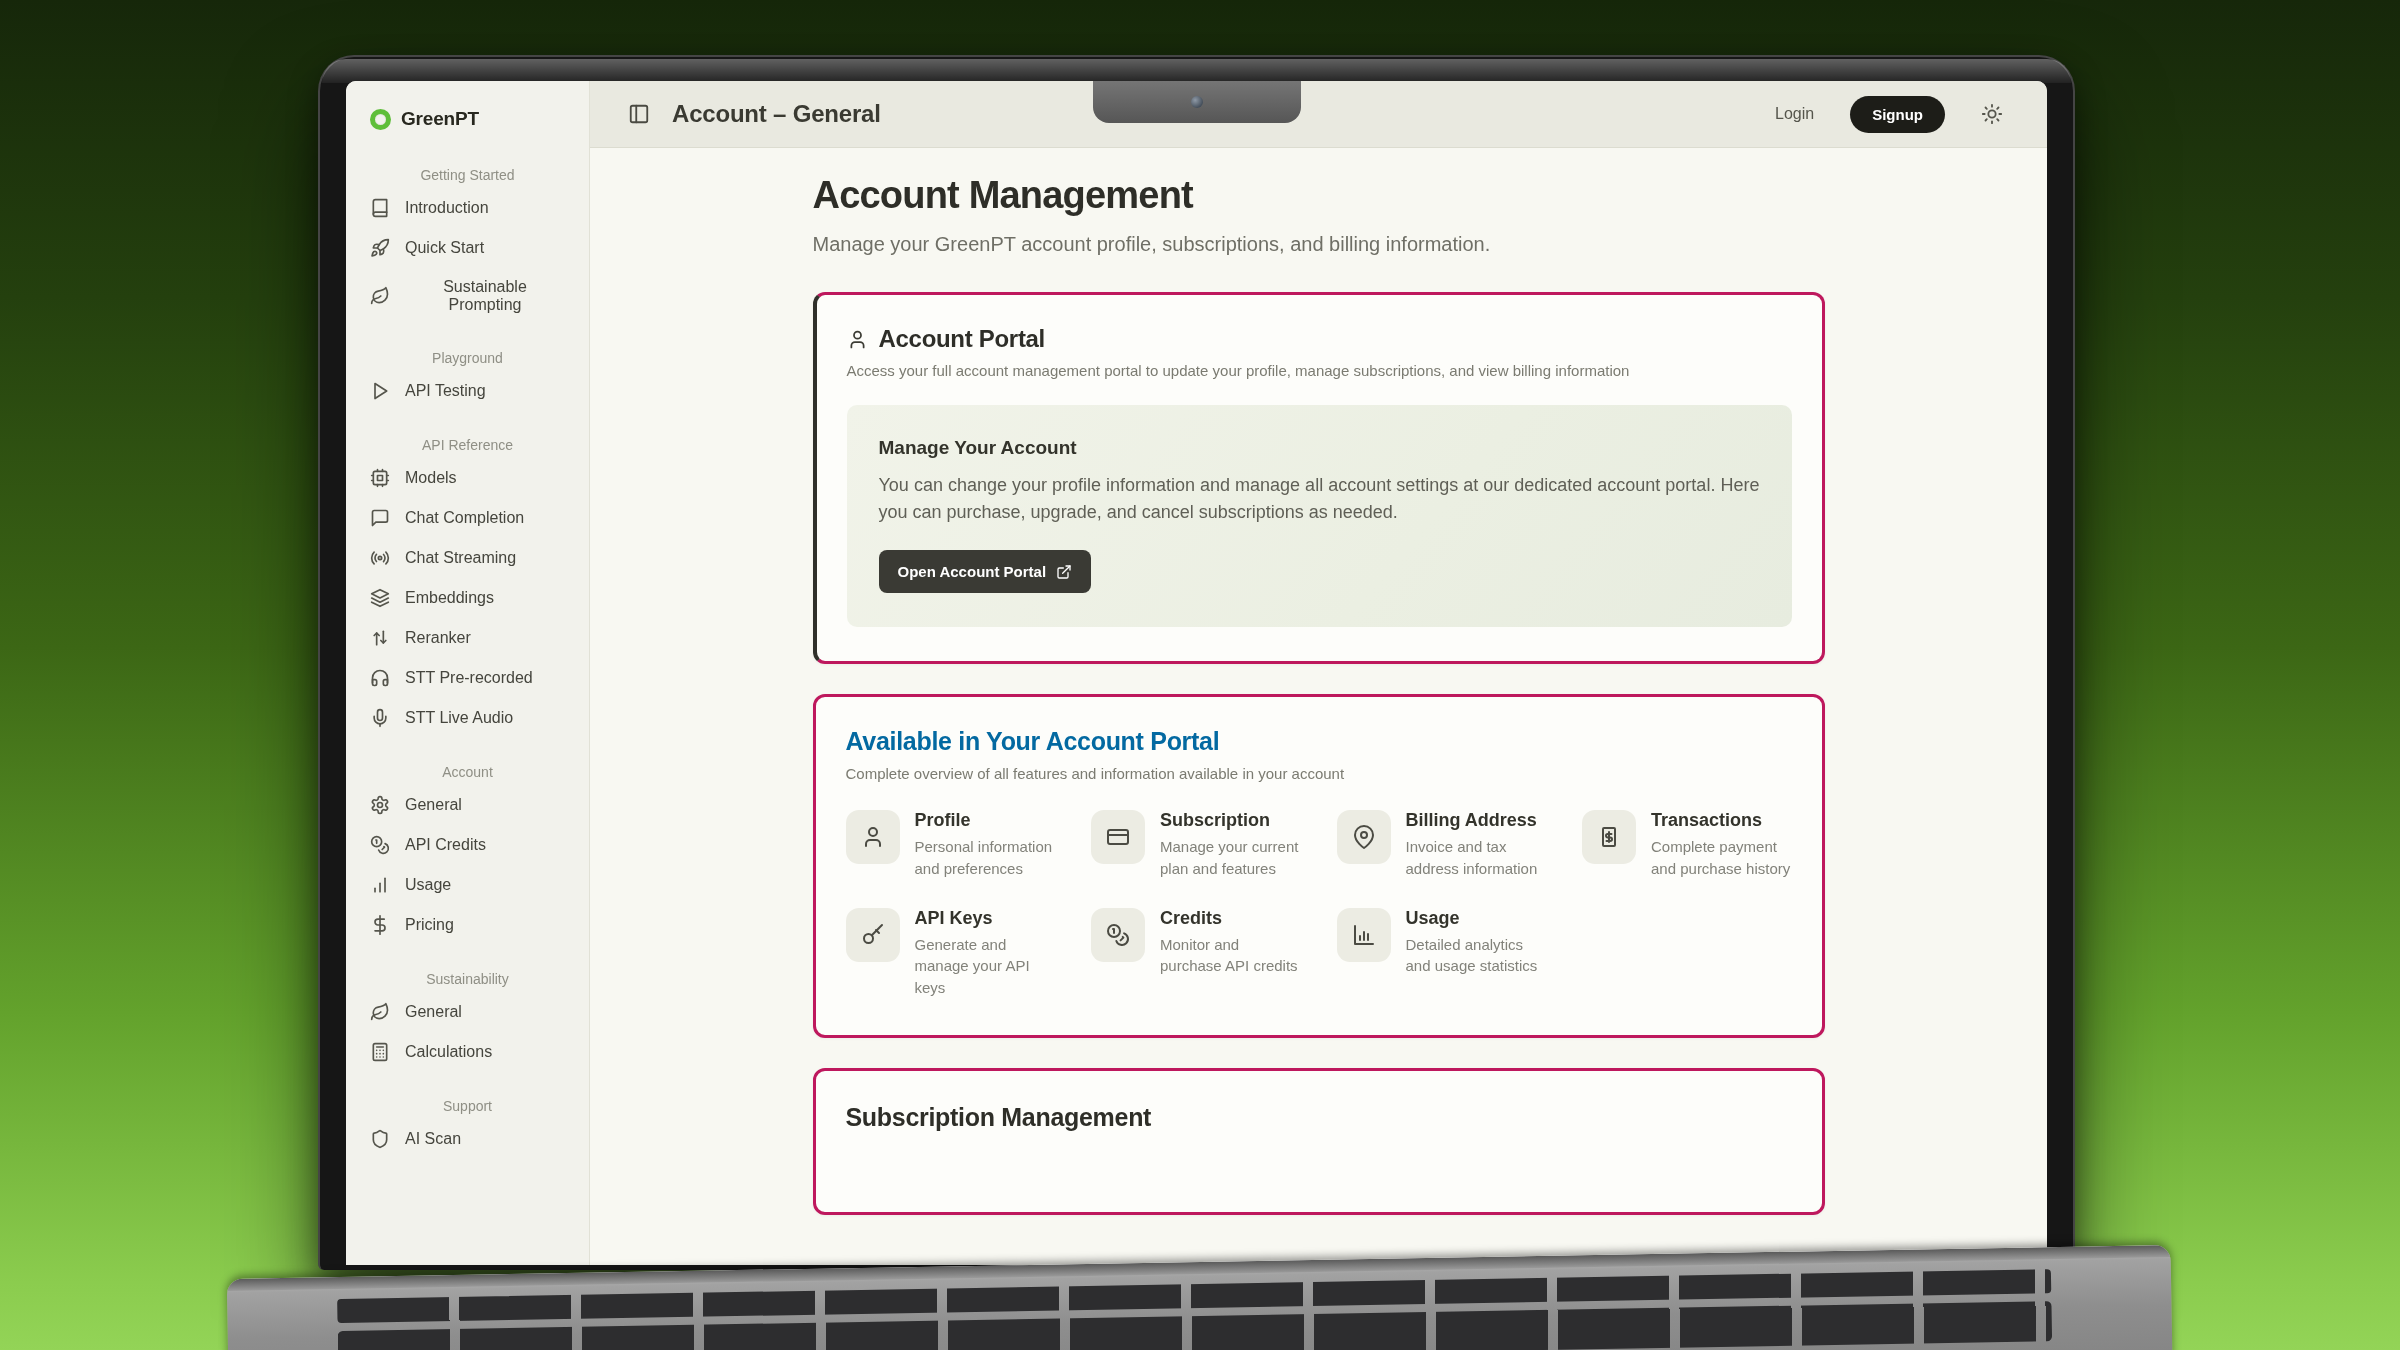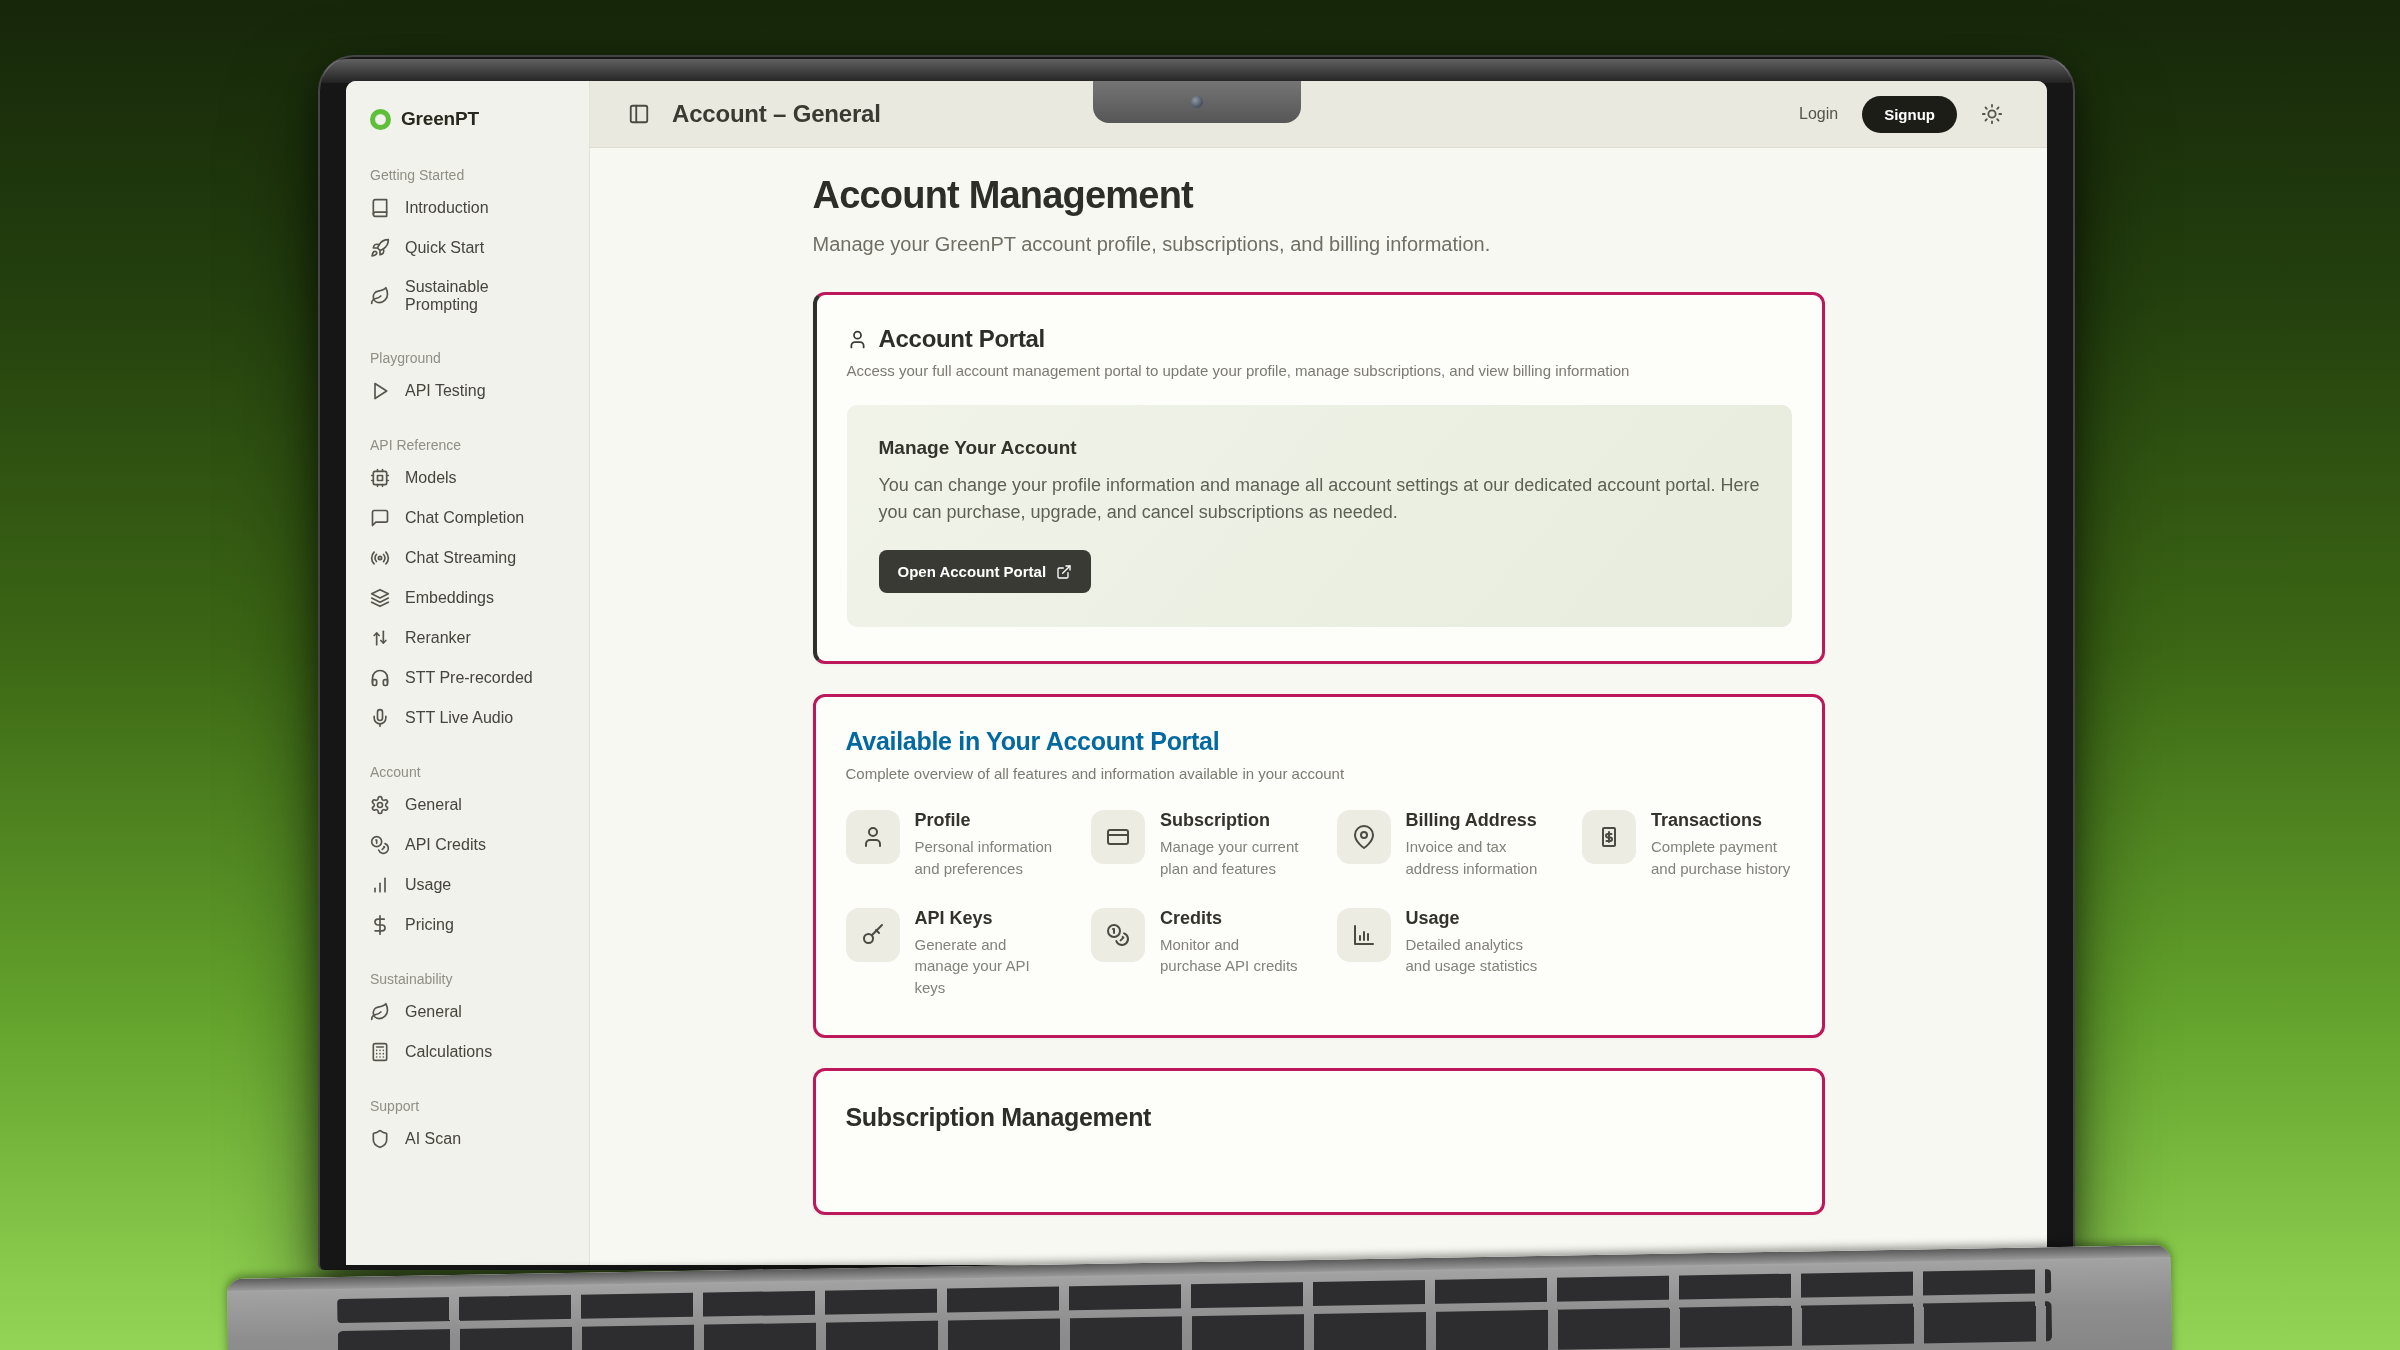--- a/index.html
+++ b/index.html
@@ -63,41 +63,42 @@
     position:relative;
   }
 
   
   .sidebar {
     width:244px; min-width:244px; height:100%;
     background:#f2f2ec;
     border-right:1px solid #e1e1d6;
     padding-top:16px;
     overflow:hidden;
+    text-align:center;
   }
   .logo-row { display:flex; align-items:center; gap:10px; padding:0 24px; height:44px; cursor:pointer; }
   .logo-ring { width:21px; height:21px; border-radius:50%; border:5px solid #5fbe3a;
     background:transparent; box-shadow:inset 0 0 0 1px rgba(0,0,0,.05); }
   .logo-text { font-size:19px; font-weight:bold; color:#28281f; letter-spacing:-.2px; }
   .side-section { margin-top:26px; }
   .side-label { font-size:14px; color:#8f8f85; padding:0 24px; margin-bottom:5px; }
   .side-item { display:flex; align-items:center; gap:15px; padding:10px 24px;
     font-size:16px; color:#45453d; cursor:pointer; }
   .side-item .ic { width:20px; height:20px; color:#55554c; flex:0 0 20px; }
   .ic svg { width:100%; height:100%; display:block; }
 
   
   .content-col { flex:1; display:flex; flex-direction:column; min-width:0; }
   .topbar {
     height:67px; background:#e9e9e0; border-bottom:1px solid #dcdcd0;
     display:flex; align-items:center; padding:0 44px 0 38px; gap:22px;
   }
   .panel-toggle { width:22px; height:22px; color:#4a4a42; cursor:pointer; }
   .topbar-title { font-size:24px; font-weight:bold; color:#3a3a32; letter-spacing:-.2px; }
-  .topbar-right { margin-left:auto; display:flex; align-items:center; gap:24px;justify-content:space-between; }
+  .topbar-right { margin-left:auto; display:flex; align-items:center; gap:36px;justify-content:space-between; }
   .login-link { font-size:16px; color:#55554c; cursor:pointer; }
   .signup-btn { background:#1d1d18; color:#ffffff; font-size:15px; font-weight:bold;
     border:none; border-radius:999px; padding:10px 22px; cursor:pointer; font-family:inherit; }
   .theme-toggle { width:22px; height:22px; color:#55554c; cursor:pointer; }
 
   .main { flex:1; background:#f8f8f2; overflow:hidden; padding-top:26px; }
   .main-inner { width:1012px; margin:0 auto; }
   .page-title { font-size:38px; font-weight:bold; color:#2e2e28; letter-spacing:-.8px; }
   .page-subtitle { font-size:20px; color:#6f6f66; margin-top:16px; }
 

